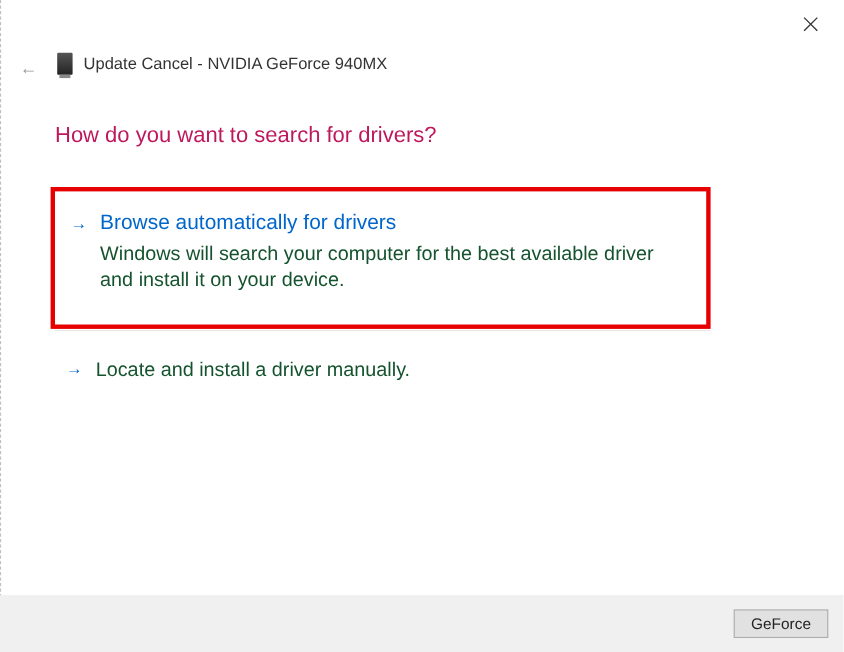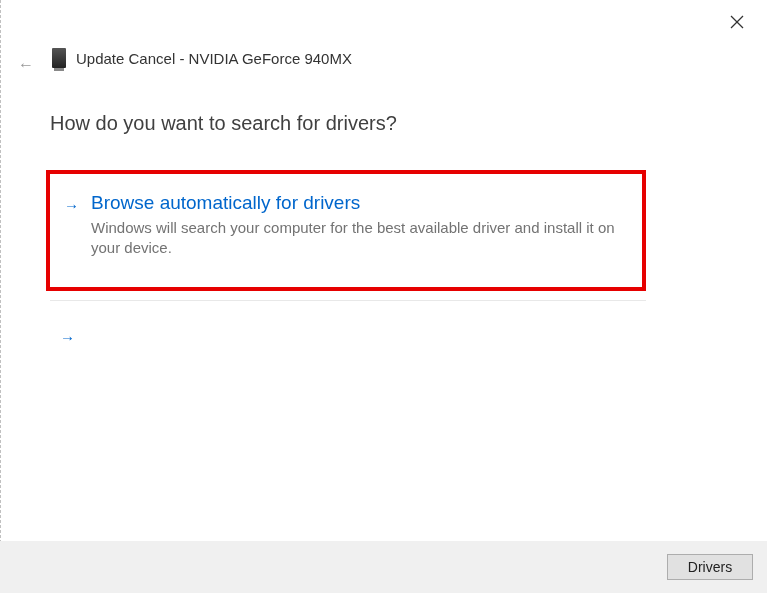--- a/index.html
+++ b/index.html
@@ -63,21 +63,21 @@
     }
     .title-text {
       font-size: 15px;
       color: #333;
     }
     .question {
       position: absolute;
       top: 112px;
       left: 50px;
       font-size: 20px;
-      color: #404040;
+      color: #be185d;
       font-weight: 400;
     }
     .option-container {
       position: absolute;
       left: 46px;
       width: 600px;
     }
     .option1-wrap {
       top: 170px;
       border: 4px solid #e60000;
@@ -101,22 +101,22 @@
     .option-body {
       flex: 1;
     }
     .option-title {
       font-size: 19px;
       color: #0066cc;
       font-weight: 400;
       margin-bottom: 4px;
     }
     .option-desc {
-      font-size: 15px;
-      color: #737373;
+      font-size: 18px;
+      color: #14532d;
       line-height: 1.35;
     }
     .divider {
       position: absolute;
       top: 300px;
       left: 50px;
       width: 596px;
       height: 1px;
       background: #e8e8e8;
     }
@@ -182,19 +182,20 @@
     </div>
   </div>
 </div>
 
 <div class="divider"></div>
 
 <div class="option-container option2-wrap">
   <div class="option">
     <div class="arrow">→</div>
     <div class="option-body">
+      <div class="option-desc">Locate and install a driver manually.</div>
     </div>
   </div>
 </div>
 
 <div class="footer">
-  <button class="cancel-btn">Drivers</button>
+  <button class="cancel-btn">GeForce</button>
 </div>
 
 </body></html>

